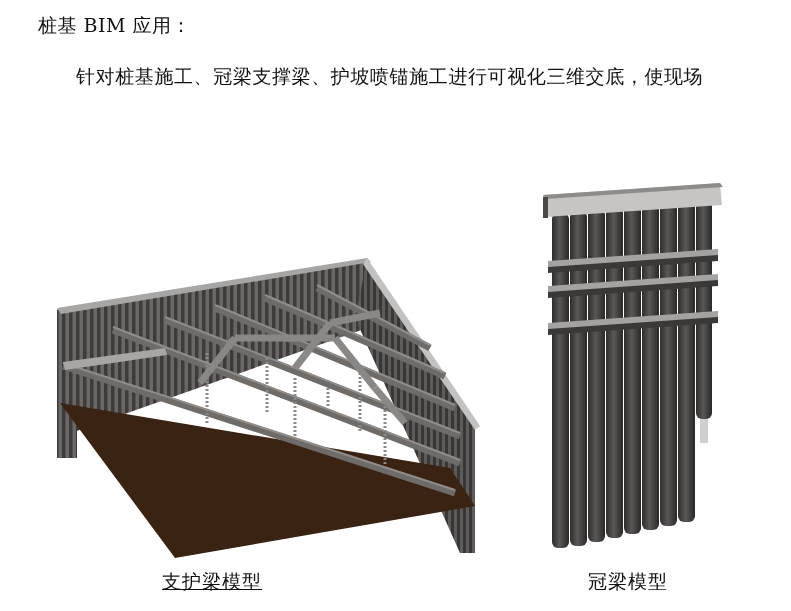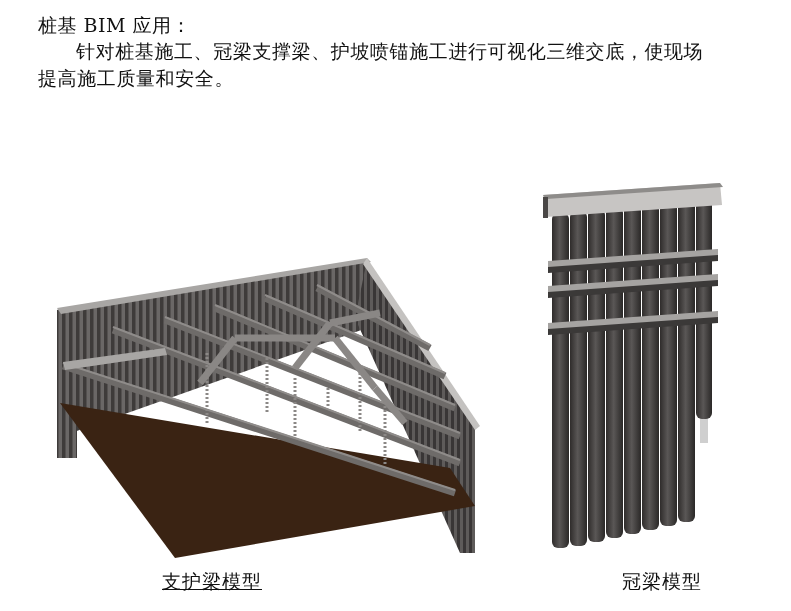--- a/index.html
+++ b/index.html
@@ -1,33 +1,32 @@
 <!DOCTYPE html>
 <html><head>
 <meta charset="utf-8">
 <style>
   html, body { margin:0; padding:0; background:#ffffff; }
   body { width:791px; height:611px; position:relative; overflow:hidden;
          font-family:"DejaVu Serif","Liberation Serif",serif; color:#111; }
   .heading { position:absolute; left:38px; top:12px; font-size:19px; line-height:26px; letter-spacing:0.5px; }
   .para { position:absolute; left:38px; top:38px; width:720px; font-size:19px; line-height:27px; letter-spacing:0.6px; }
-  .para .line { display:block; white-space:nowrap; }
+  .para .line { display:block; white-space:nowrap;margin-top:25px; }
   .para .indent { padding-left:38px; }
   .fig { position:absolute; }
   .fig svg { display:block; }
   .caption { position:absolute; font-size:19px; line-height:24px; letter-spacing:1px; }
 </style>
 </head>
 <body>
 
 <div class="heading">桩基 BIM 应用：</div>
 
 <div class="para">
   <span class="line indent">针对桩基施工、冠梁支撑梁、护坡喷锚施工进行可视化三维交底，使现场</span>
-  <span class="line">提高施工质量和安全。</span>
 </div>
 
 <div class="fig" style="left:55px; top:258px;">
   <svg width="430" height="300" viewBox="0 0 430 300">
     <defs>
       <pattern id="pileStripes" width="7" height="10" patternUnits="userSpaceOnUse">
         <rect width="7" height="10" fill="#6a6766"></rect>
         <rect x="0" width="3.5" height="10" fill="#3e3b3a"></rect>
       </pattern>
       <pattern id="pileStripesR" width="6" height="10" patternUnits="userSpaceOnUse">
@@ -119,13 +118,13 @@
       <polygon points="8,84 178,72 178,78 8,90" fill="#3b3938"></polygon>
       <polygon points="8,103 178,91 178,101 8,113" fill="#a5a3a1"></polygon>
       <polygon points="8,109 178,97 178,103 8,115" fill="#3b3938"></polygon>
       <polygon points="8,140 178,128 178,138 8,150" fill="#a5a3a1"></polygon>
       <polygon points="8,146 178,134 178,140 8,152" fill="#3b3938"></polygon>
     </g>
   </svg>
 </div>
 
 <div class="caption" style="left:162px; top:569px;text-decoration:underline;">支护梁模型</div>
-<div class="caption" style="left:588px; top:569px;margin-left:34px;">冠梁模型</div>
+<div class="caption" style="left:588px; top:569px;">冠梁模型</div>
 
 </body></html>

